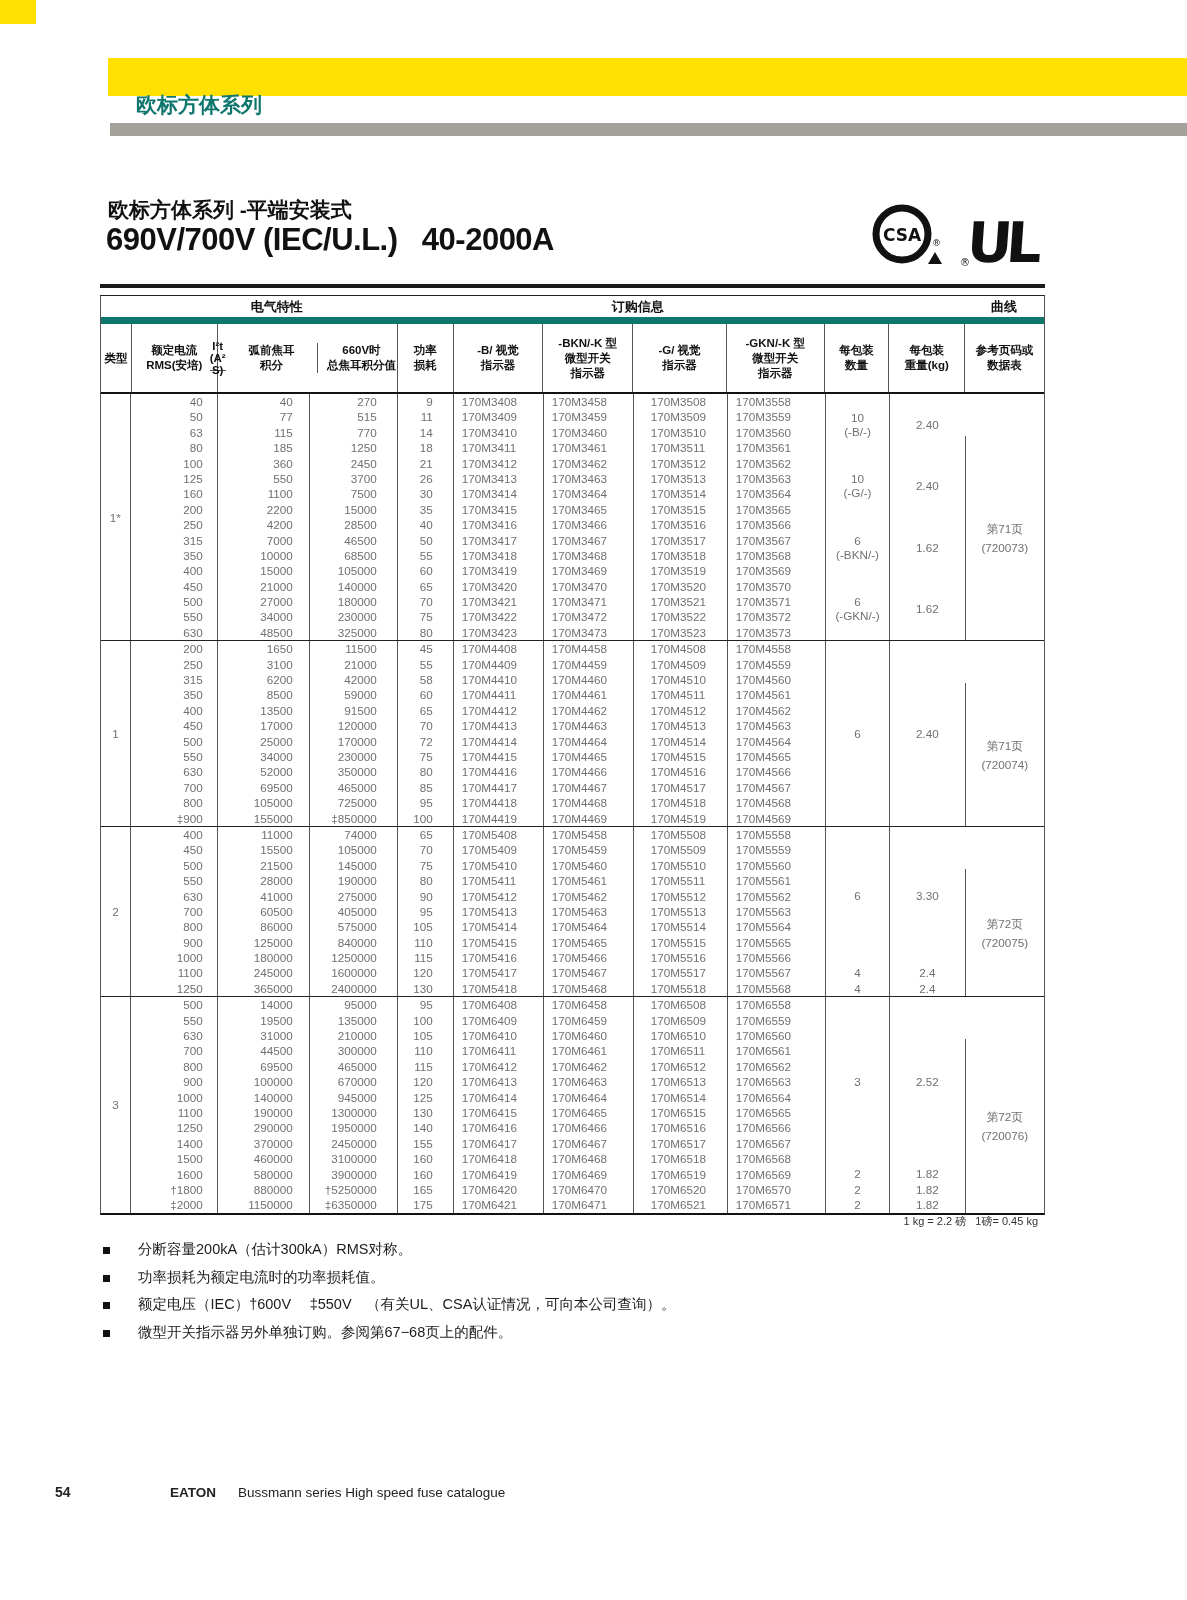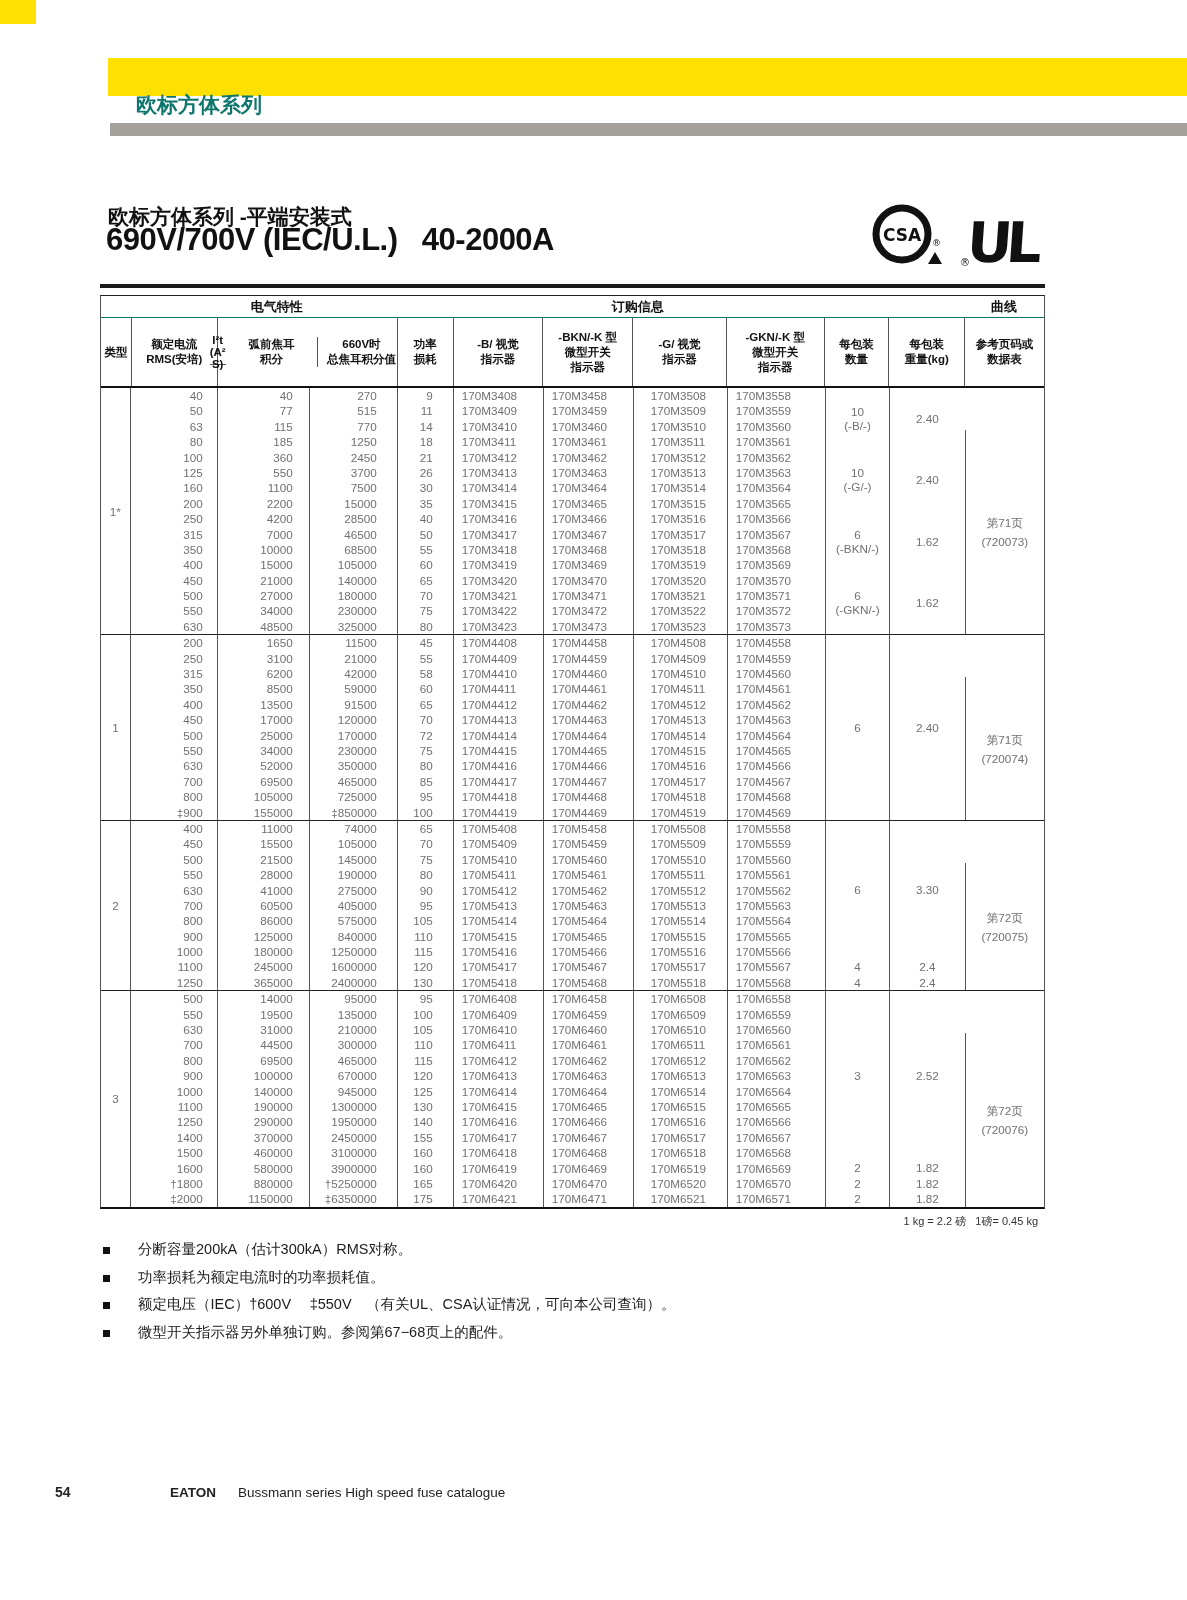--- a/index.html
+++ b/index.html
@@ -7,30 +7,30 @@
         font-family:"Liberation Sans","DejaVu Sans",sans-serif;color:#1a1a1a;overflow:hidden;}
   .abs{position:absolute;}
 
   
   #corner-square{left:0;top:0;width:36px;height:24px;background:#FFE000;}
   #series-band{left:108px;top:58px;width:1079px;height:38px;background:#FFE000;}
   #series-band .lbl{padding-left:28px;font-size:21px;line-height:38px;font-weight:600;color:#0f766e;margin-top:28px;}
   #gray-bar{left:110px;top:123px;width:1077px;height:13px;background:#A5A19B;}
 
   
-  #doc-title{left:108px;top:203px;font-size:21px;font-weight:700;color:#111;}
+  #doc-title{left:108px;top:196px;font-size:21px;font-weight:700;color:#111;}
   #doc-subtitle{left:106px;top:222px;font-size:31px;font-weight:800;white-space:pre;letter-spacing:-0.5px;color:#111;}
   #title-rule{left:100px;top:284px;width:945px;height:4px;background:#1a1a1a;}
   #logos{left:868px;top:200px;width:180px;height:75px;}
 
   
   #fuse-table{left:100px;top:295px;width:945px;border-top:1px solid #222;border-bottom:2px solid #111;
               border-left:1px solid #555;border-right:1px solid #555;box-sizing:border-box;}
   .pre{white-space:pre-line;}
-  .group-row{display:flex;height:21px;border-bottom:1px solid #0f766e;font-weight:700;font-size:13px;color:#111;}
+  .group-row{display:flex;height:21px;border-bottom:7px solid #0f766e;font-weight:700;font-size:13px;color:#111;}
   .group-row .g{display:flex;align-items:center;justify-content:center;}
   .g1{width:352px;} .g2{width:372px;} .g3{width:141px;} .g4{width:80px;}
   .head-row{display:flex;height:68px;border-bottom:2px solid #111;font-weight:600;font-size:11.5px;color:#111;}
   .head-row>div{display:flex;align-items:center;justify-content:center;text-align:center;box-sizing:border-box;}
   .head-row>div+div{border-left:1px solid #555;}
   .h-type{width:30px;} .h-current{width:86px;} .h-i2t-wrap{width:180px;flex-direction:row;padding:0!important;}
   .h-power{width:56px;} .h-b{width:90px;} .h-bkn{width:90px;} .h-g{width:94px;} .h-gkn{width:98px;}
   .h-qty{width:65px;} .h-wt{width:76px;} .h-ref{width:80px;}
   .i2t-top{width:100%;height:26px;display:flex;align-items:center;justify-content:center;border-bottom:1px solid #555;box-sizing:border-box;}
   .i2t-subs{display:flex;flex:1;width:100%;}

